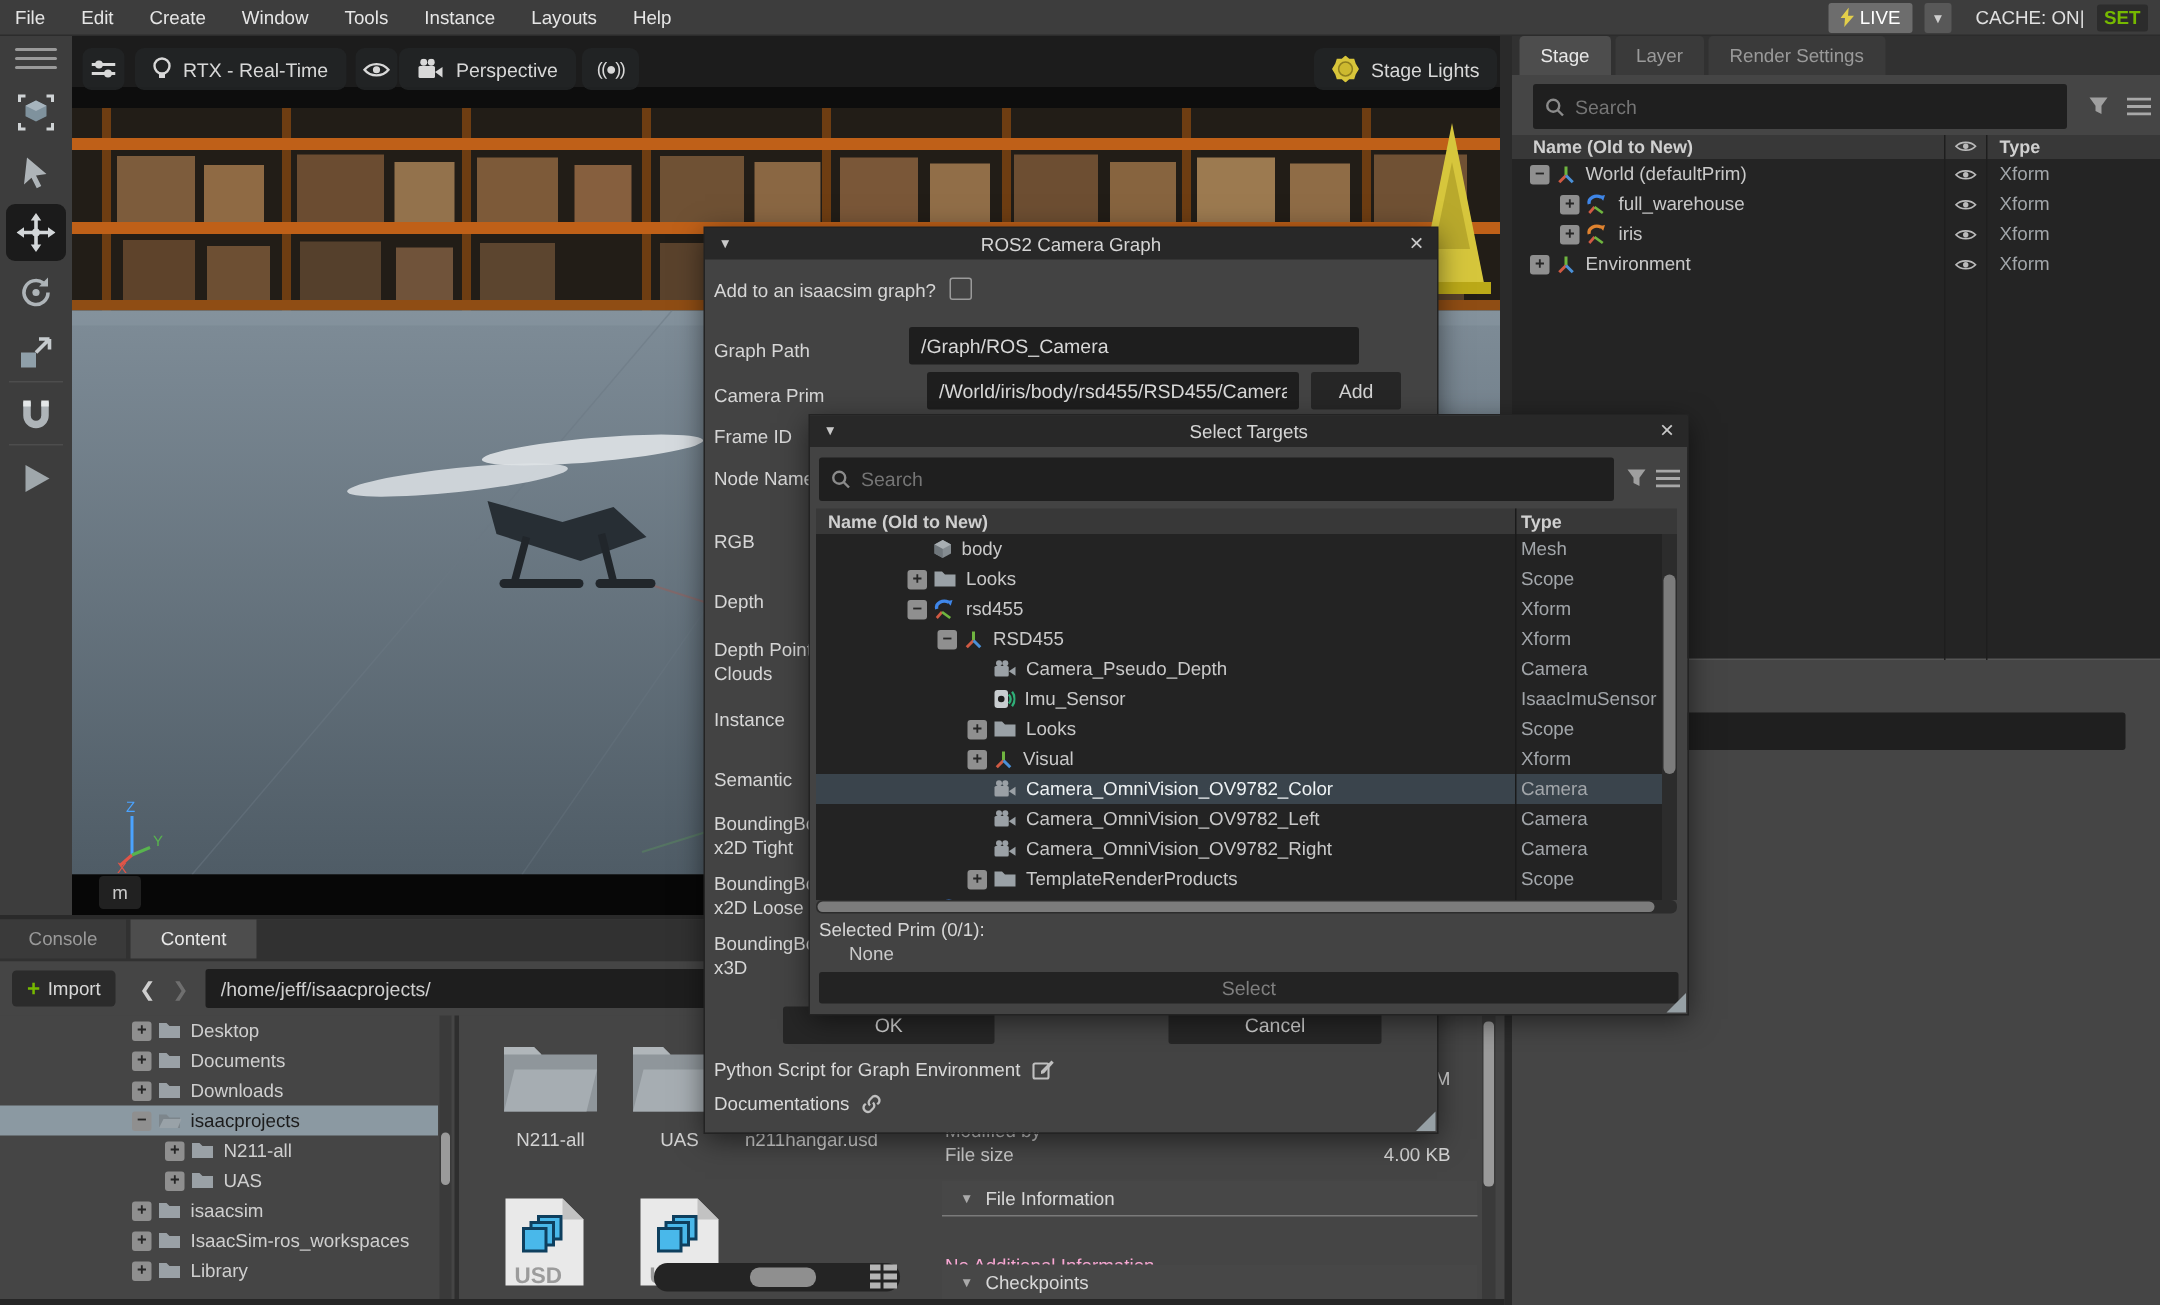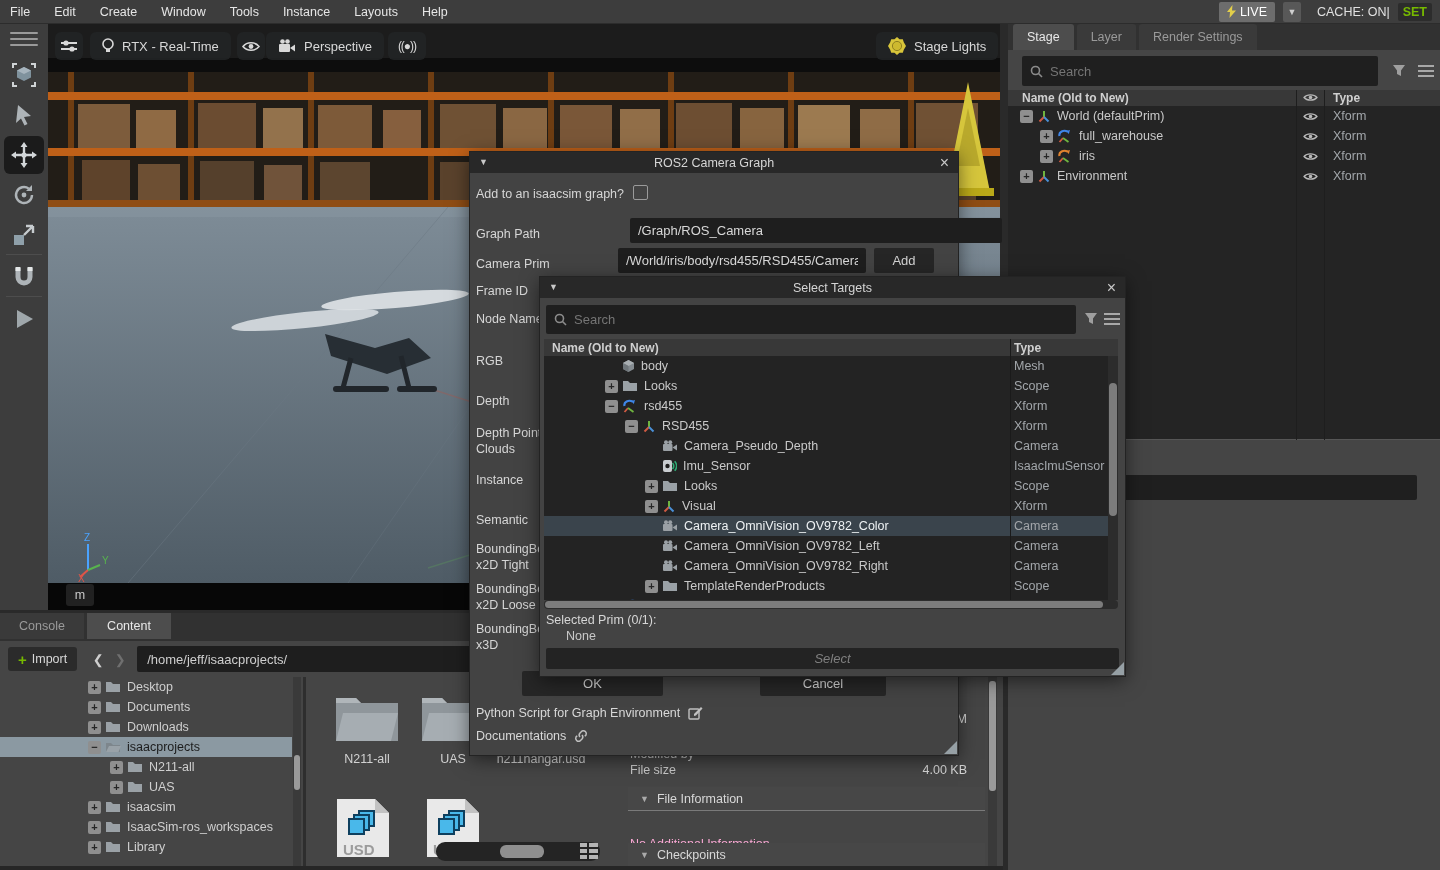--- a/index.html
+++ b/index.html
@@ -71,21 +71,21 @@
   .st-row .ttype{left:470px;}
   .st-row.sel{background:#3a444c;}
   .st-row.sel .tlabel{color:#eef2f4;}
   #st-coldiv{position:absolute;left:470px;top:62px;width:1px;height:261px;background:#1a1a1a;}
   #st-vscroll{position:absolute;left:568px;top:79px;width:10px;height:244px;background:#2c2c2c;}
   #st-vscroll .thumb{position:absolute;left:1px;top:27px;width:8px;height:133px;background:#7c7c7c;border-radius:4px;}
   #st-hscroll{position:absolute;left:4px;top:323px;width:574px;height:9px;background:#2c2c2c;border-radius:4px;}
   #st-hscroll .thumb{position:absolute;left:1px;top:1px;width:558px;height:7px;background:#7c7c7c;border-radius:4px;}
   #st-selprim{position:absolute;left:6px;top:336px;font-size:12.5px;color:#d6d6d6;}
   #st-none{position:absolute;left:26px;top:352px;font-size:12.5px;color:#c9c9c9;}
-  #st-select{position:absolute;left:6px;top:371px;width:573px;height:21px;background:#232323;border-radius:2px;color:#7f7f7f;font-size:13px;display:flex;align-items:center;justify-content:center;font-style:italic;}
+  #st-select{position:absolute;left:6px;top:371px;width:573px;height:21px;background:#232323;border-radius:2px;color:#7f7f7f;font-size:13px;display:flex;align-items:center;justify-content:center;}
 
   
   #right-panel{position:absolute;left:1008px;top:24px;width:432px;height:846px;background:#454545;z-index:1;}
   #rp-tabs{position:absolute;left:0;top:0;width:432px;height:26px;background:#313131;display:flex;}
   .tab{height:26px;display:flex;align-items:center;justify-content:center;font-size:12.5px;color:#9a9a9a;background:#3a3a3a;margin-right:3px;border-radius:3px 3px 0 0;padding:0 14px;}
   .tab.active{background:#4d4d4d;color:#e8e8e8;}
   #rp-search{position:absolute;left:14px;top:32px;width:356px;height:30px;}
   #rp-funnel{position:absolute;left:384px;top:40px;}
   #rp-burger{position:absolute;left:410px;top:41px;}
   #rp-hdr{position:absolute;left:0;top:66px;width:432px;height:16px;background:#383838;display:flex;align-items:center;}
@@ -613,40 +613,40 @@
 
   <div id="ros2" class="dialog">
     <div class="dlg-title">
       <span class="dlg-tri">▼</span>
       <span class="t">ROS2 Camera Graph</span>
       <span class="dlg-x">×</span>
     </div>
     <div class="lbl" style="top:34px;width:160px">Add to an isaacsim graph?</div>
     <div id="ros2-check"></div>
     <div class="lbl" style="top:74px">Graph Path</div>
-    <div class="field" style="left:160px;top:66px;width:372px">
+    <div class="field" style="left:136px;top:66px;width:300px">
       <input value="/Graph/ROS_Camera" style="">
     </div>
     <div class="lbl" style="top:104px">Camera Prim</div>
     <div class="field" style="left:148px;top:96px;width:248px">
       <input value="/World/iris/body/rsd455/RSD455/Camera_" style="">
     </div>
     <div class="btn" style="position:absolute;left:404px;top:96px;width:60px;height:25px">Add</div>
     <div class="lbl" style="top:131px">Frame ID</div>
     <div class="lbl" style="top:159px">Node Name</div>
     <div class="lbl" style="top:201px">RGB</div>
     <div class="lbl" style="top:241px">Depth</div>
     <div class="lbl" style="top:273px">Depth Point Clouds</div>
     <div class="lbl" style="top:320px">Instance</div>
     <div class="lbl" style="top:360px">Semantic</div>
     <div class="lbl" style="top:389px">BoundingBox2D Tight</div>
     <div class="lbl" style="top:429px">BoundingBox2D Loose</div>
     <div class="lbl" style="top:469px">BoundingBox3D</div>
     <div class="btn" style="position:absolute;left:52px;top:519px;width:141px;height:25px">OK</div>
-    <div class="btn" style="position:absolute;left:290px;top:519px;width:126px;height:25px">Cancel</div>
+    <div class="btn" style="position:absolute;left:309px;top:519px;width:142px;height:25px">Cancel</div>
     <div class="linkrow" style="top:554px">
       <span>Python Script for Graph Environment</span>
       <svg width="15" height="14" viewBox="0 0 15 14">
           <rect x="1" y="3" width="10" height="10" rx="1" fill="none" stroke="#c0c0c0" stroke-width="1.4"></rect>
           <path d="M6 8l7-7 1.5 1.5L8 9.5 6 10z" fill="#c0c0c0"></path>
         </svg>
     </div>
     <div class="linkrow" style="top:577px">
       <span>Documentations</span>
       <svg width="14" height="14" viewBox="0 0 14 14">

